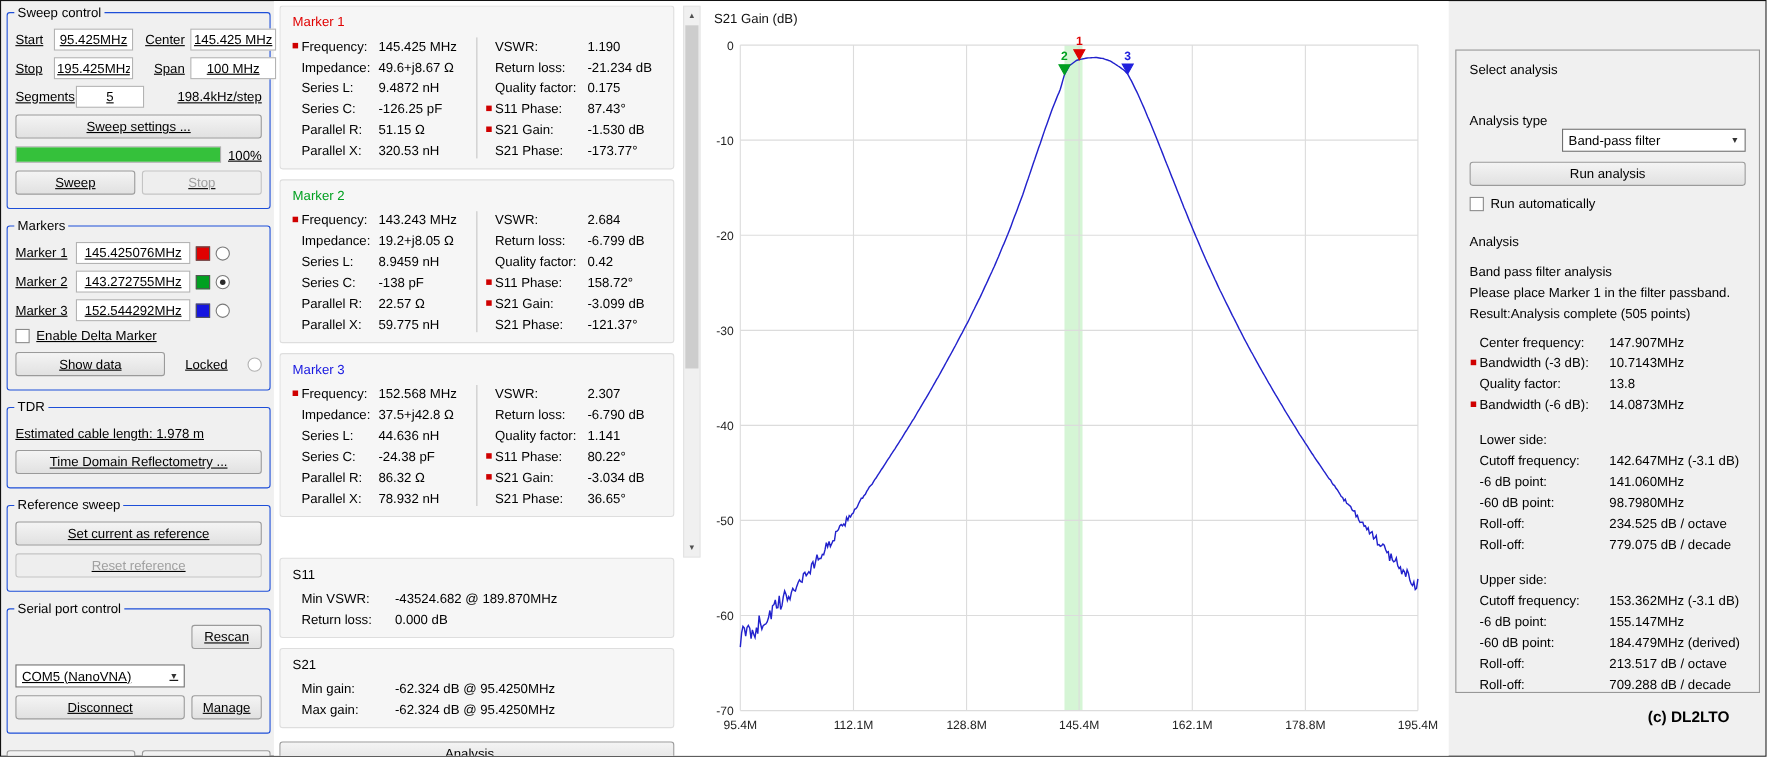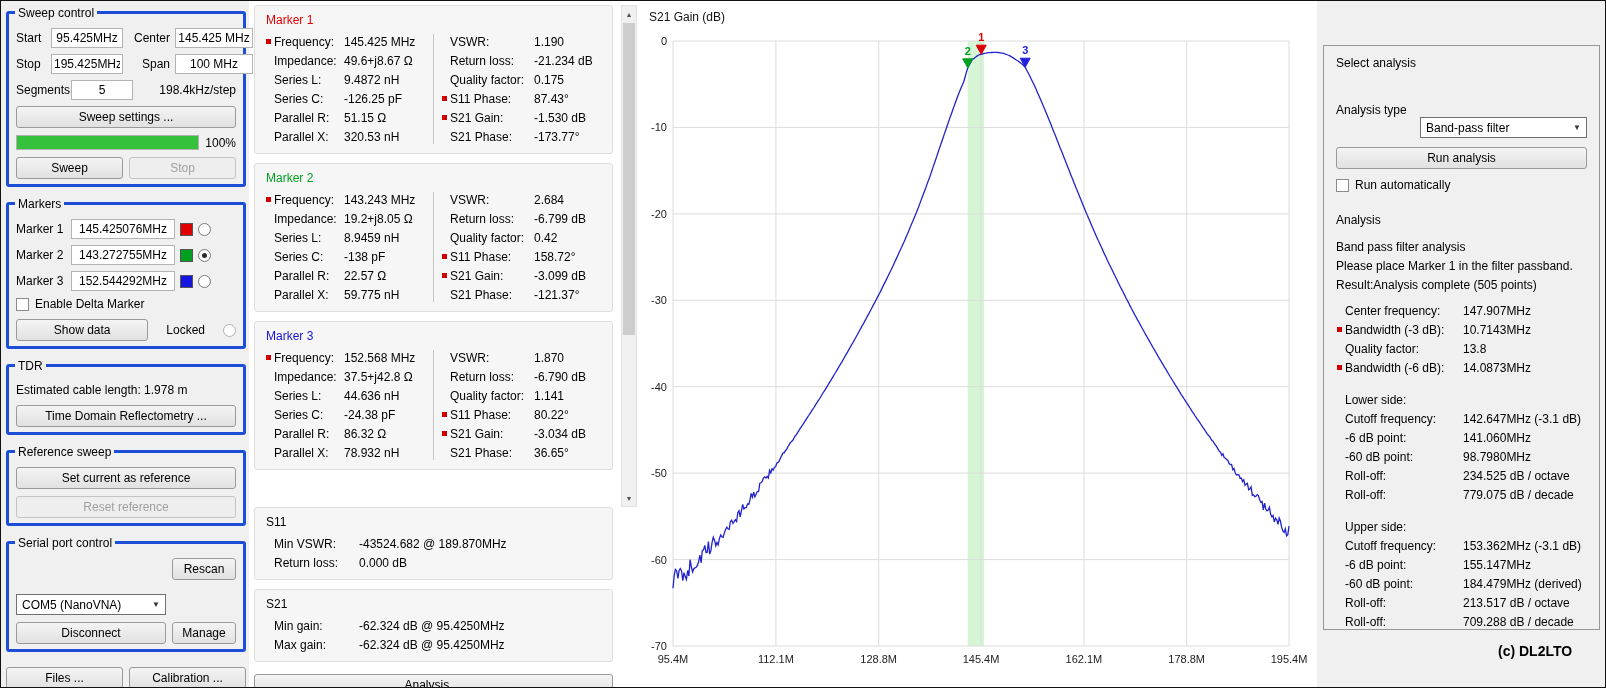--- a/index.html
+++ b/index.html
@@ -21,21 +21,21 @@
   .radio { width:13px; height:13px; border:1px solid #7a7a7a; border-radius:50%; background:#fff;
            position:relative; display:inline-block; flex:none; }
   .radio.checked::after { content:""; position:absolute; left:3px; top:3px; width:5px; height:5px;
                           border-radius:50%; background:#2a2a2a; }
   .radio.dim { border-color:#b2b2b2; }
   .chip { width:13px; height:13px; border:1px solid #555; display:inline-block; flex:none; }
   .bullet { position:absolute; left:1px; top:7px; width:5px; height:5px; background:#cf0000; }
 
   
   .left-col { position:absolute; left:5px; top:10px; width:240px; display:flex; flex-direction:column; gap:15px; }
-  .group { position:relative; border:3px solid #1d4ed8; border-radius:3px; padding:14px 7px 5px 7px; }
+  .group { position:relative; border:1px solid #1d4ed8; border-radius:3px; padding:14px 7px 12px 7px;text-decoration:underline; }
   .gtitle { position:absolute; top:-8px; left:6px; background:#f0f0f0; padding:0 3px; font-size:12px; }
   .frow { display:flex; align-items:center; gap:5px; margin-bottom:6px; }
   .flabel { flex:none; }
   .w30 { width:30px; } .w42 { width:42px; text-align:right; } .w50 { width:50px; }
   .in72 { width:72px; } .in78 { width:78px; } .in62 { width:62px; }
   .stepinfo { margin-left:auto; }
   .fullbtn { width:100%; margin-bottom:7px; }
   .pwrap { display:flex; align-items:center; gap:6px; margin-bottom:7px; }
   .pbar { flex:1; height:15px; border:1px solid #b0b0b0; background:#e9e9e9; }
   .pfill { height:100%; width:100%; }
@@ -364,21 +364,21 @@
                 </div>
                 <div class="ibrow">
                   <span class="iblabel" style="width: 70px;">Parallel X:</span>
                   <span class="ibvalue">78.932 nH</span>
                 </div>
               </div>
               <div class="ibsep"></div>
               <div class="ibcol">
                 <div class="ibrow">
                   <span class="iblabel" style="width: 84px;">VSWR:</span>
-                  <span class="ibvalue">1.870</span>
+                  <span class="ibvalue">2.307</span>
                 </div>
                 <div class="ibrow">
                   <span class="iblabel" style="width: 84px;">Return loss:</span>
                   <span class="ibvalue">-6.790 dB</span>
                 </div>
                 <div class="ibrow">
                   <span class="iblabel" style="width: 84px;">Quality factor:</span>
                   <span class="ibvalue">1.141</span>
                 </div>
                 <div class="ibrow">

